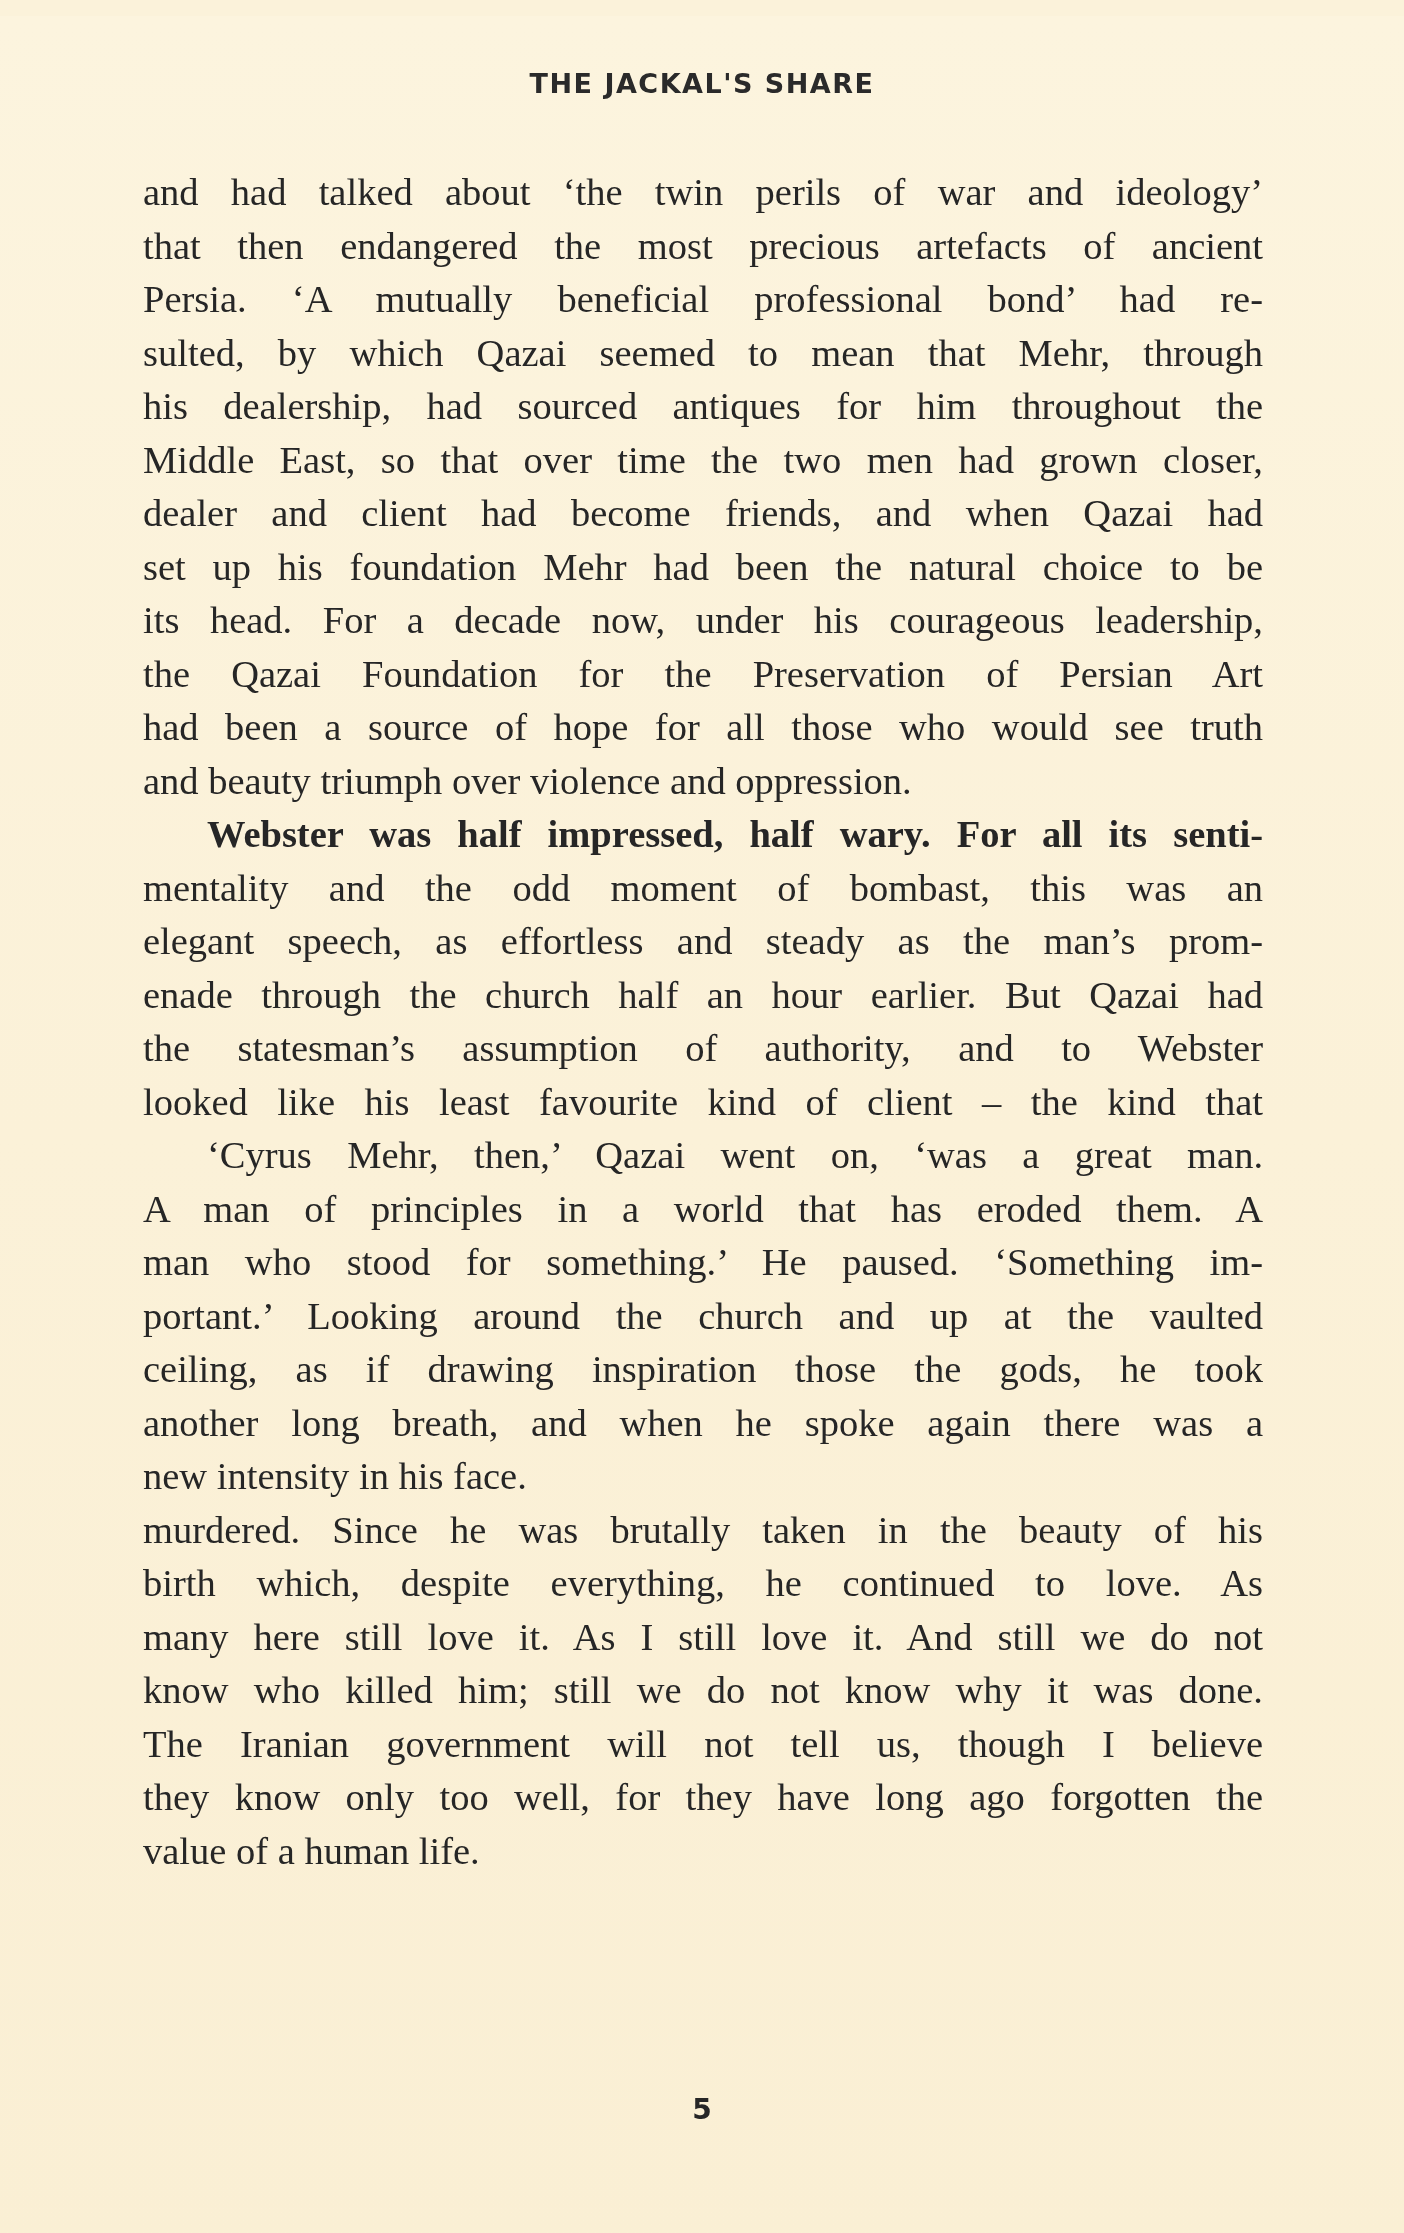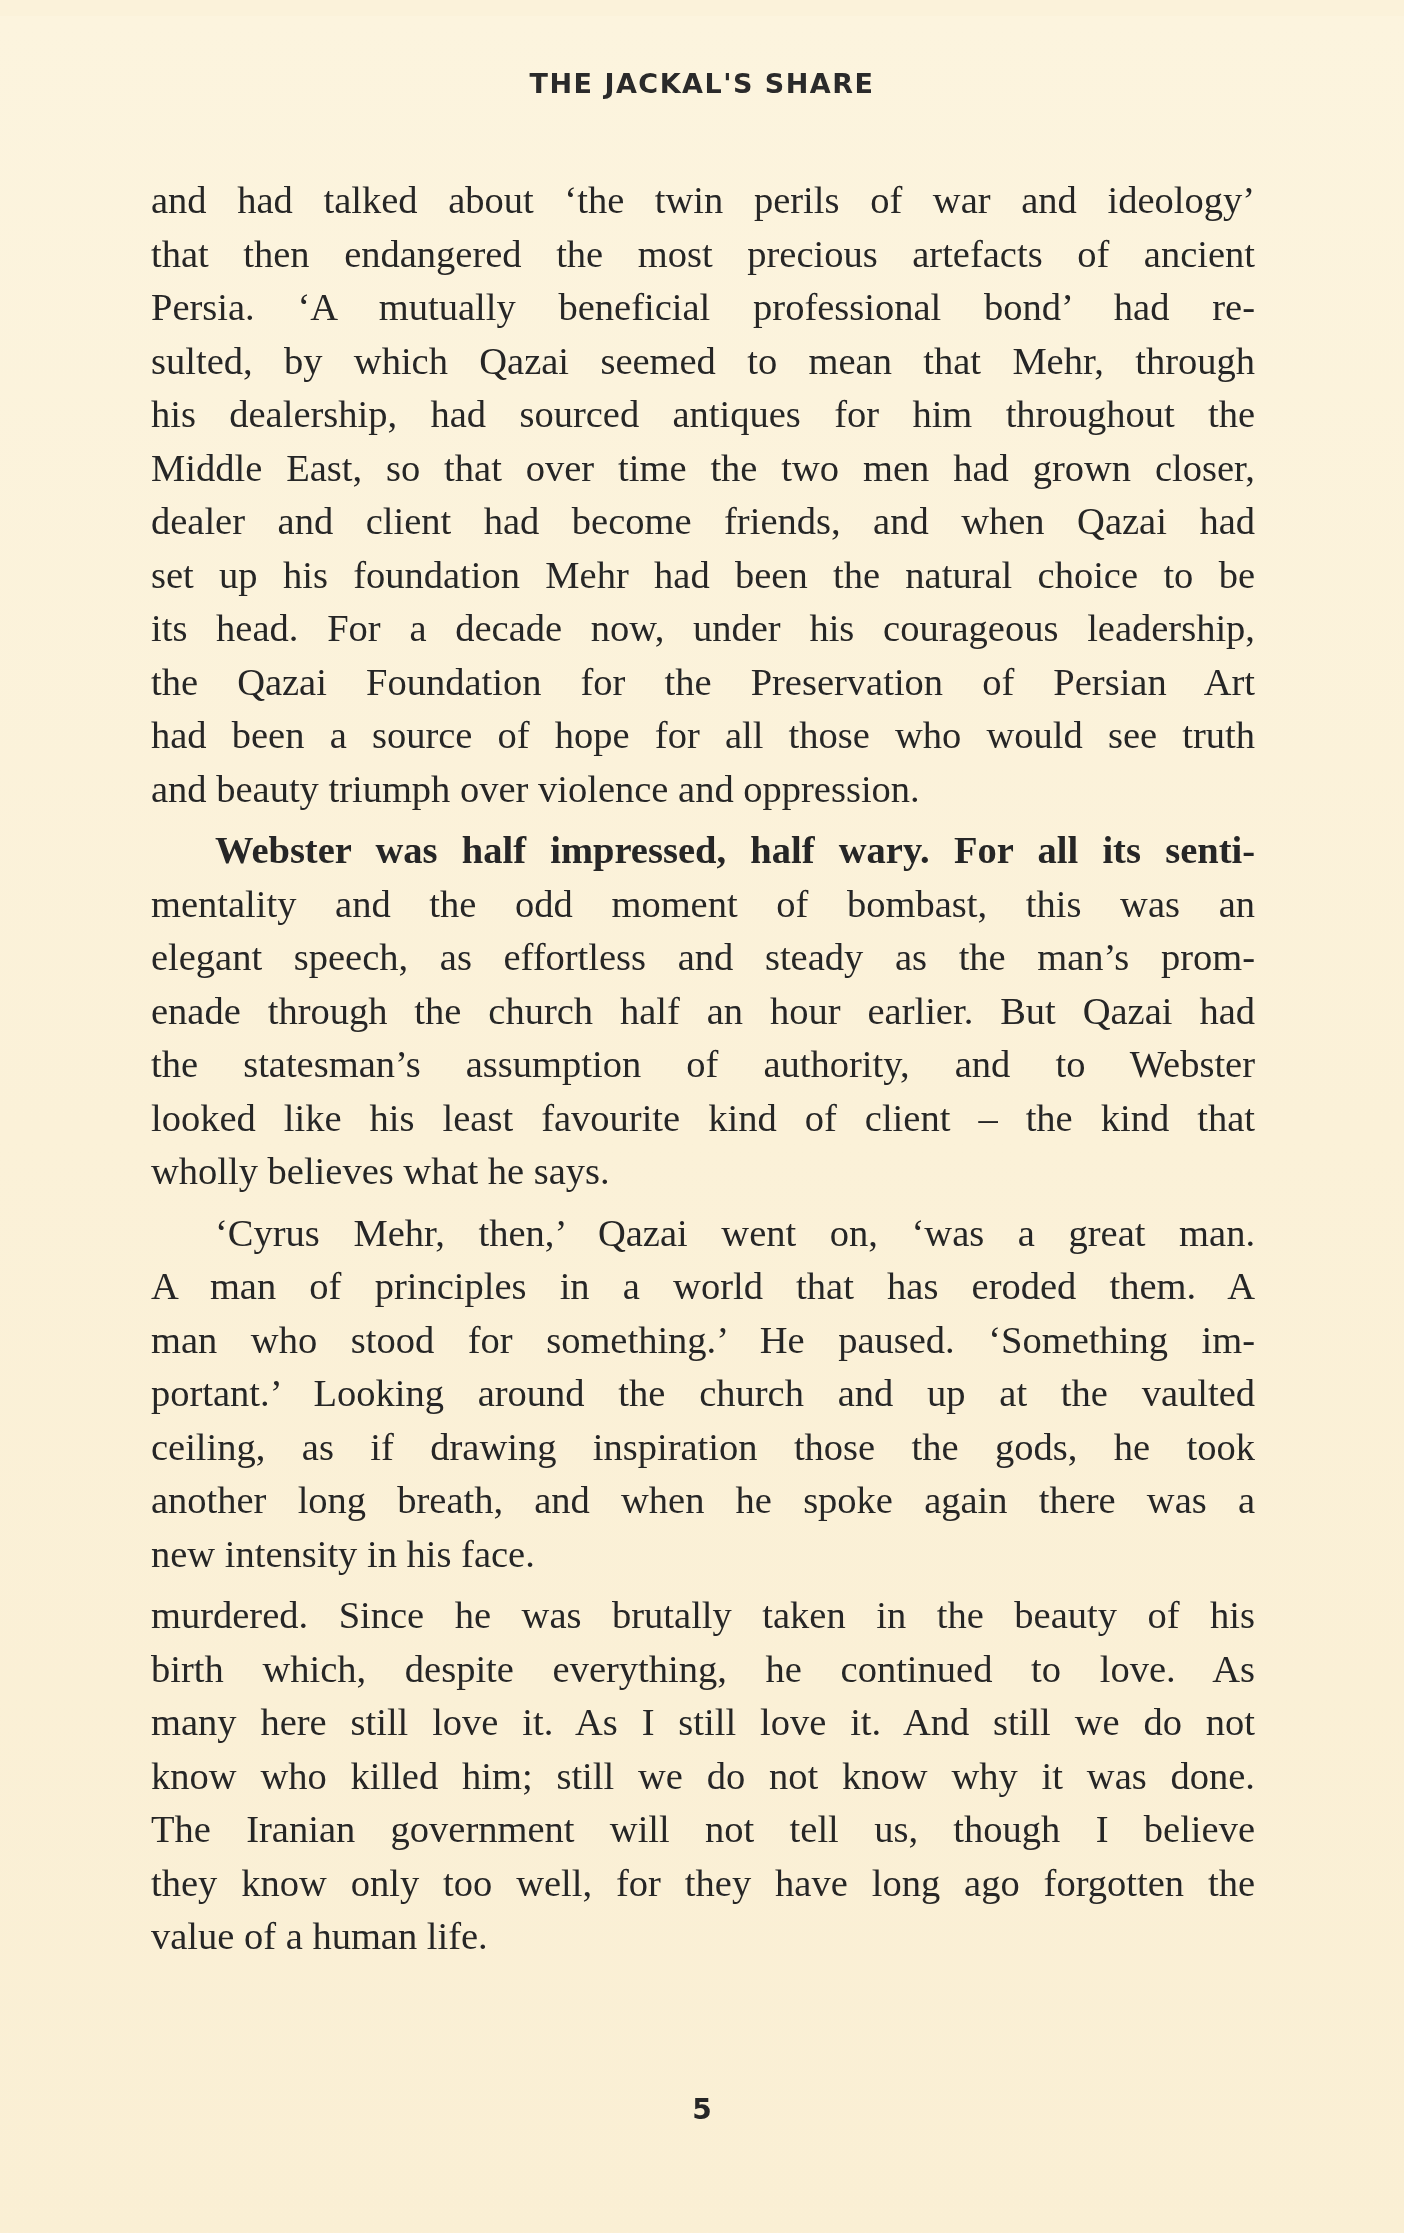--- a/index.html
+++ b/index.html
@@ -36,21 +36,21 @@
     top: 150px;
     left: 143px;
     width: 1120px;
     font-family: "Liberation Serif", serif;
     font-size: 38.5px;
     line-height: 53.5px;
     color: #262626;
     text-align: justify;
   }
   .para {
-    margin: 8px;
+    margin: 0;
     text-align-last: left;
   }
   .para.indent {
     text-indent: 64px;
   }
   .line {
     display: block;
     text-align: justify;
     text-align-last: justify;
     white-space: nowrap;
@@ -93,21 +93,20 @@
       <span class="line last">and beauty triumph over violence and oppression.</span>
     </p>
 
     <p class="para indent">
       <span class="line" style="padding-left:64px;text-indent:0;box-sizing:border-box;font-weight:bold;">Webster was half impressed, half wary. For all its senti-</span>
       <span class="line" style="text-indent:0">mentality and the odd moment of bombast, this was an</span>
       <span class="line" style="text-indent:0">elegant speech, as effortless and steady as the man’s prom-</span>
       <span class="line" style="text-indent:0">enade through the church half an hour earlier. But Qazai had</span>
       <span class="line" style="text-indent:0">the statesman’s assumption of authority, and to Webster</span>
       <span class="line" style="text-indent:0">looked like his least favourite kind of client – the kind that</span>
-      <span class="line last" style="text-indent:0">wholly believes what he says.</span>
     </p>
 
     <p class="para indent">
       <span class="line" style="padding-left:64px;text-indent:0;box-sizing:border-box;">‘Cyrus Mehr, then,’ Qazai went on, ‘was a great man.</span>
       <span class="line" style="text-indent:0">A man of principles in a world that has eroded them. A</span>
       <span class="line" style="text-indent:0">man who stood for something.’ He paused. ‘Something im-</span>
       <span class="line" style="text-indent:0">portant.’ Looking around the church and up at the vaulted</span>
       <span class="line" style="text-indent:0">ceiling, as if drawing inspiration those the gods, he took</span>
       <span class="line" style="text-indent:0">another long breath, and when he spoke again there was a</span>
       <span class="line last" style="text-indent:0">new intensity in his face.</span>

